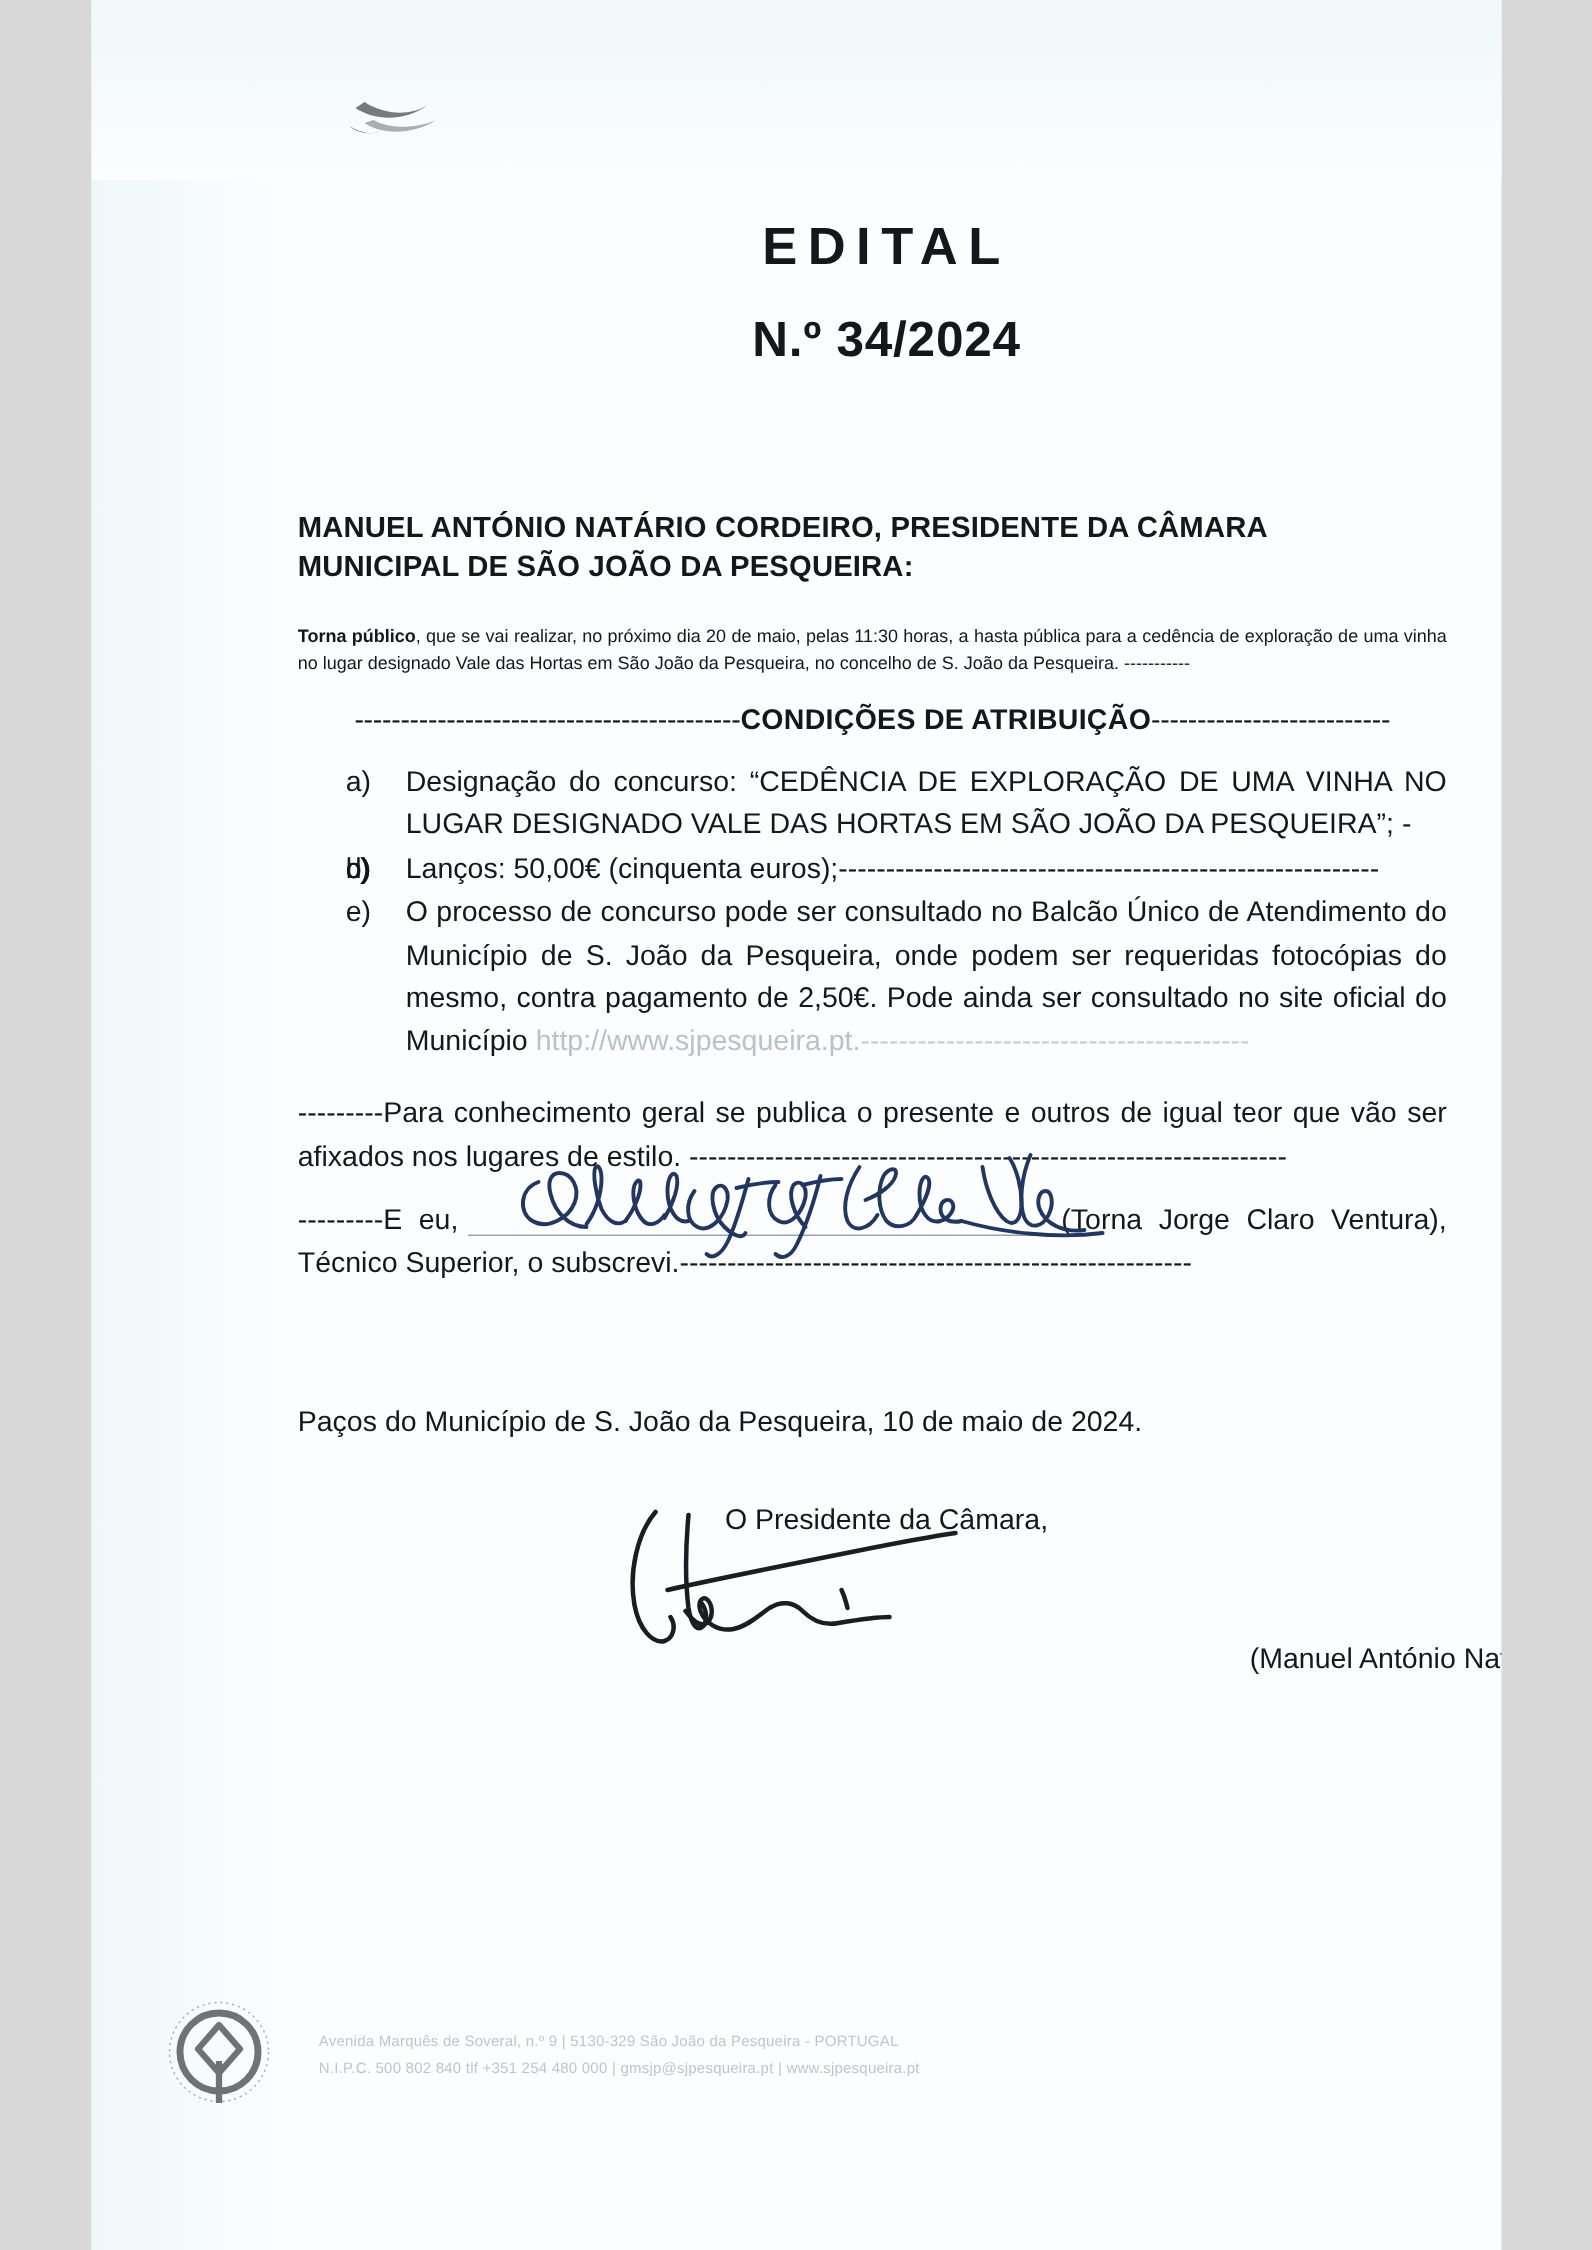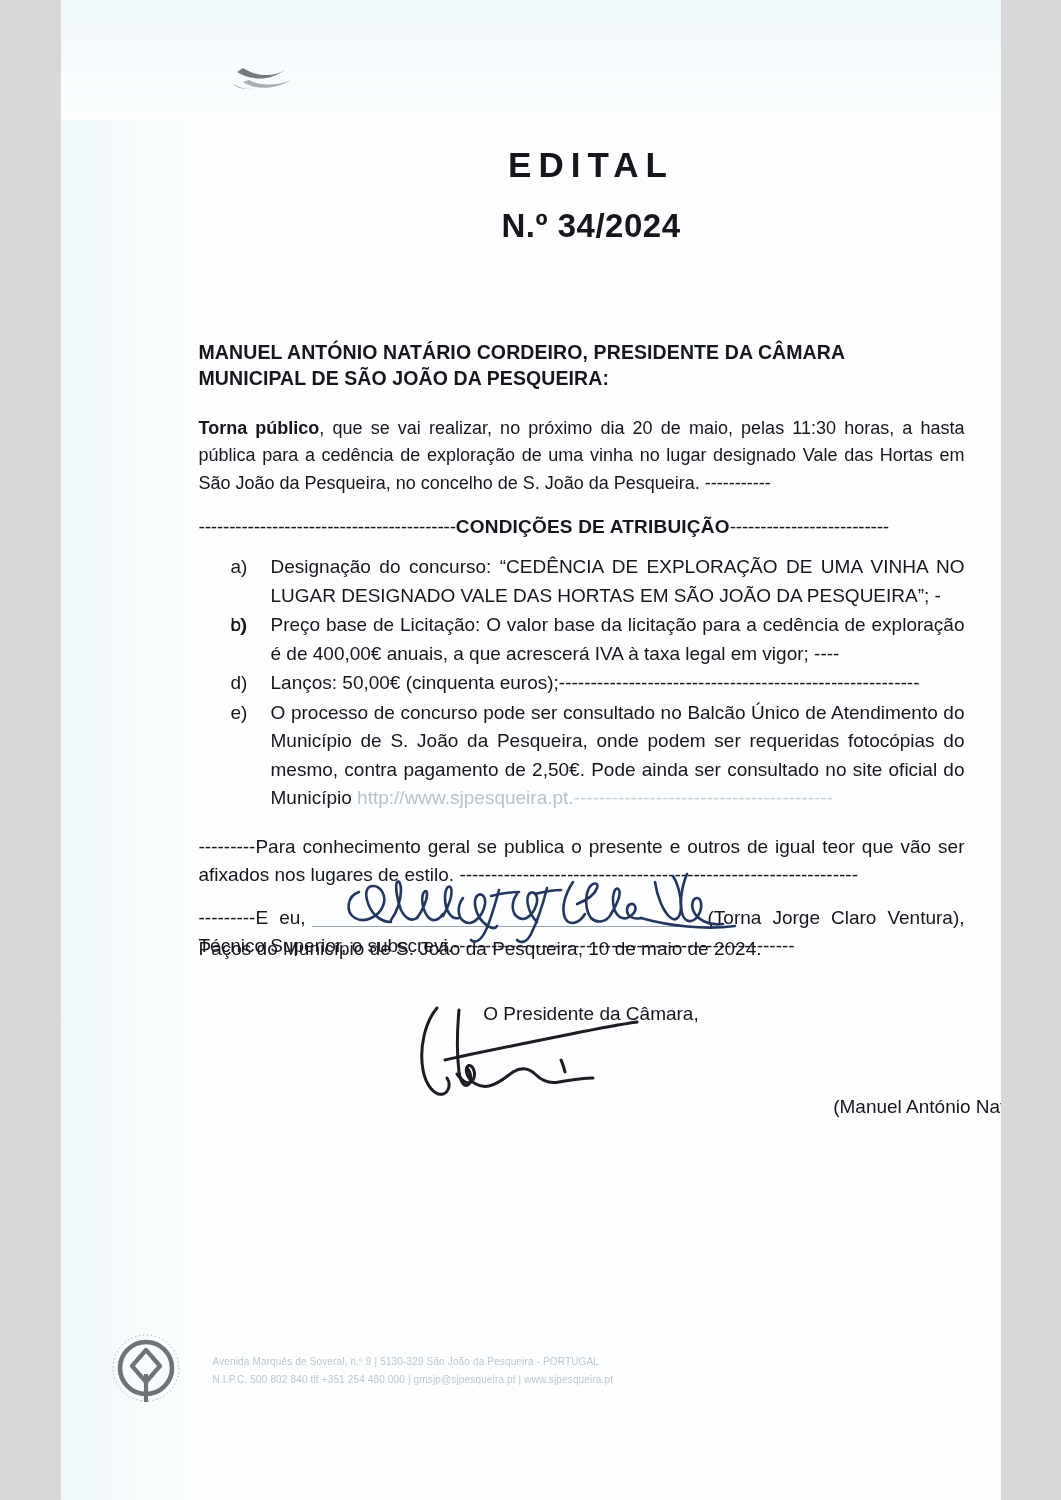--- a/index.html
+++ b/index.html
@@ -85,31 +85,31 @@
     font-weight: bold;
     line-height: 1.33;
     text-align: justify;
     text-align-last: left;
     margin: 0 0 23px 0;
     letter-spacing: 0.1px;
   }
   .addressee .line2 { display: block; }
 
   p.para {
-    font-size: 18px;
+    font-size: 12px;
     line-height: 1.52;
     text-align: justify;
     margin: 0 0 16px 0;
   }
   p.para b { font-weight: bold; }
 
   .sep-line {
     font-size: 19px;
     line-height: 1.5;
-    text-align: left;
+    text-align: center;
     margin: 6px 0 12px 0;
     white-space: nowrap;
     overflow: hidden;
     font-weight: bold;
   }
   .sep-line .dashes {
     font-weight: normal;
     letter-spacing: -0.2px;
   }
   .sep-line .sep-text {
@@ -277,21 +277,20 @@
       <ol class="conditions">
         <li>
           <span class="marker">a)</span>
           <span>Designação do concurso: “CEDÊNCIA DE EXPLORAÇÃO DE UMA VINHA NO LUGAR DESIGNADO VALE DAS HORTAS EM SÃO JOÃO DA PESQUEIRA”; -</span>
         </li>
         <li>
           <span class="marker">b)</span>
         </li>
         <li>
           <span class="marker">c)</span>
-          <span>Preço base de Licitação: O valor base da licitação para a cedência de exploração é de 400,00€ anuais, a que acrescerá IVA à taxa legal em vigor; ----</span>
         </li>
         <li>
           <span class="marker">d)</span>
           <span>Lanços: 50,00€ (cinquenta euros);---------------------------------------------------------</span>
         </li>
         <li>
           <span class="marker">e)</span>
           <span>O processo de concurso pode ser consultado no Balcão Único de Atendimento do Município de S. João da Pesqueira, onde podem ser requeridas fotocópias do mesmo, contra pagamento de 2,50€. Pode ainda ser consultado no site oficial do Município </span><span class="faded-url">http://www.sjpesqueira.pt.</span><span class="faded-dashes">-----------------------------------------</span>
         </li>
       </ol>

